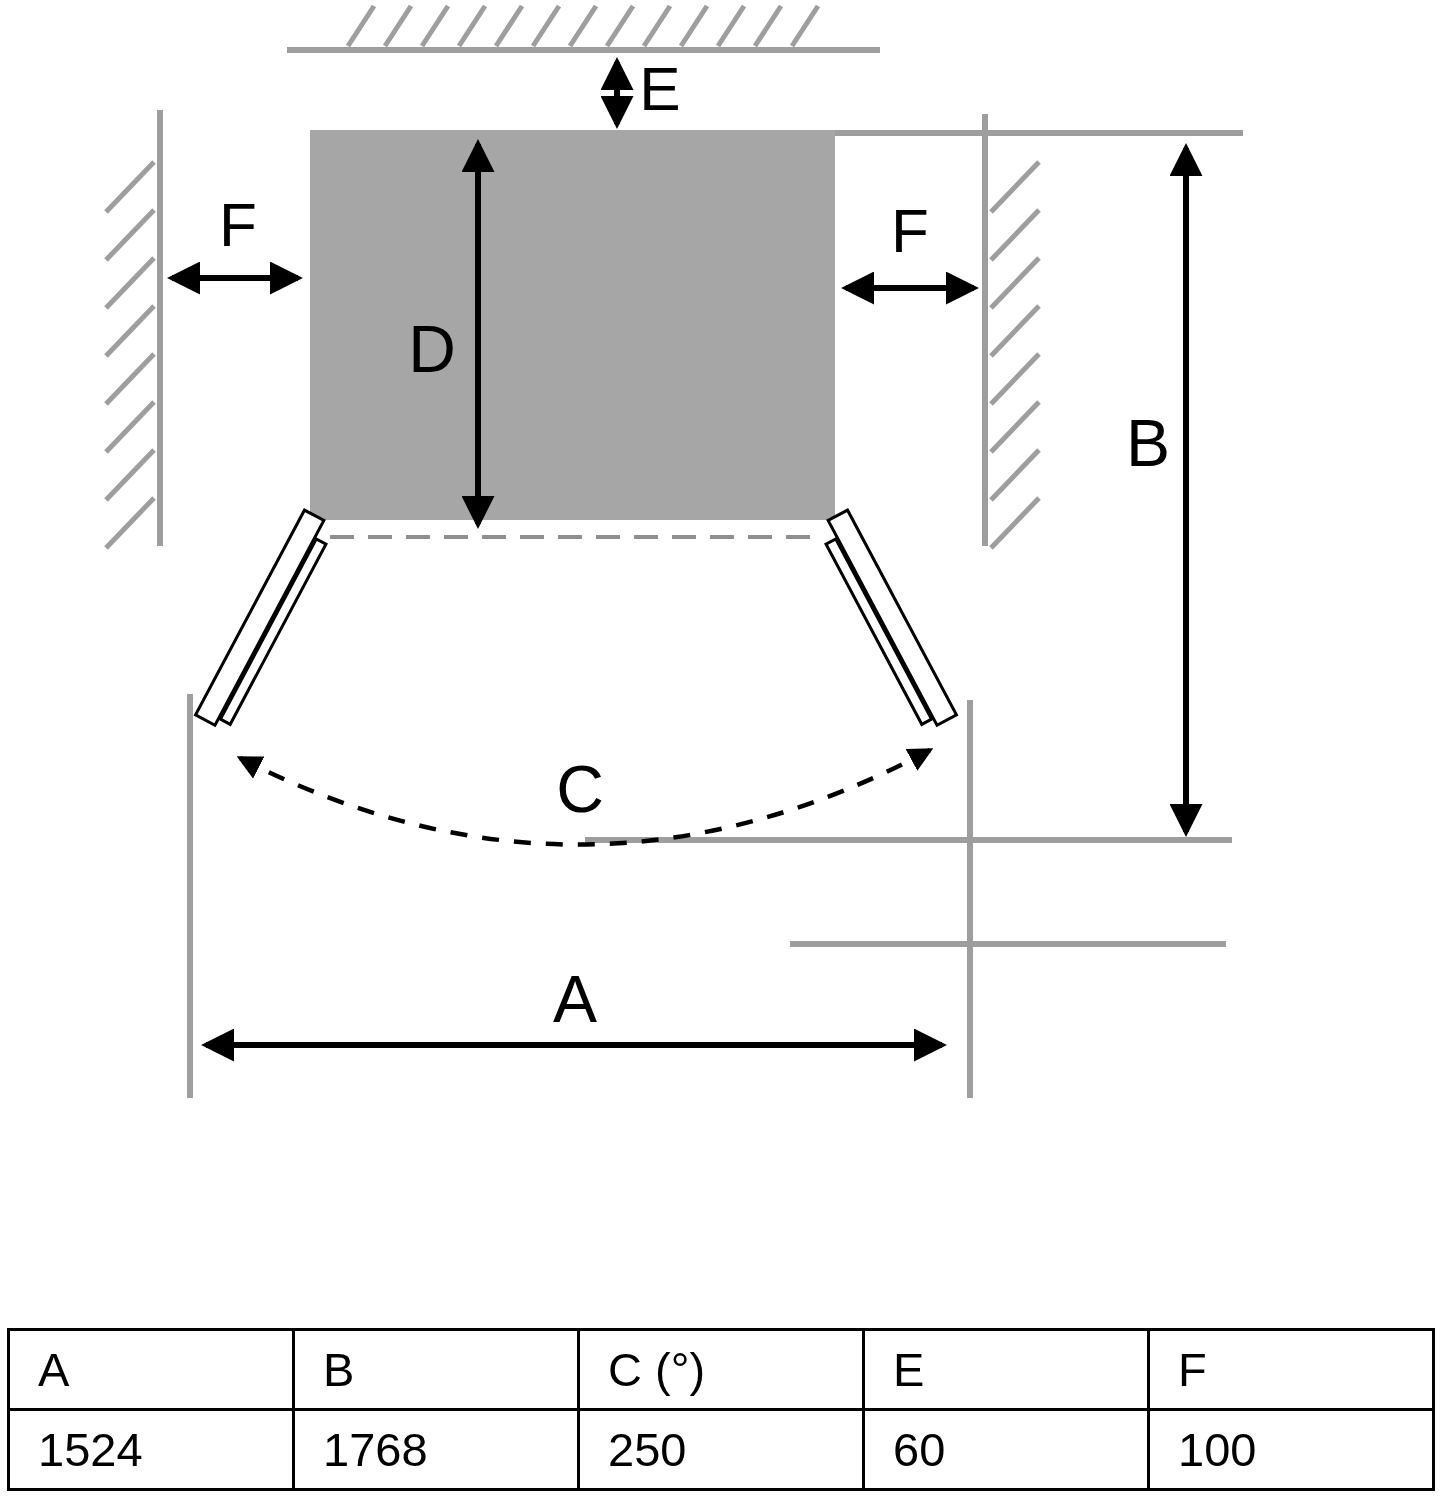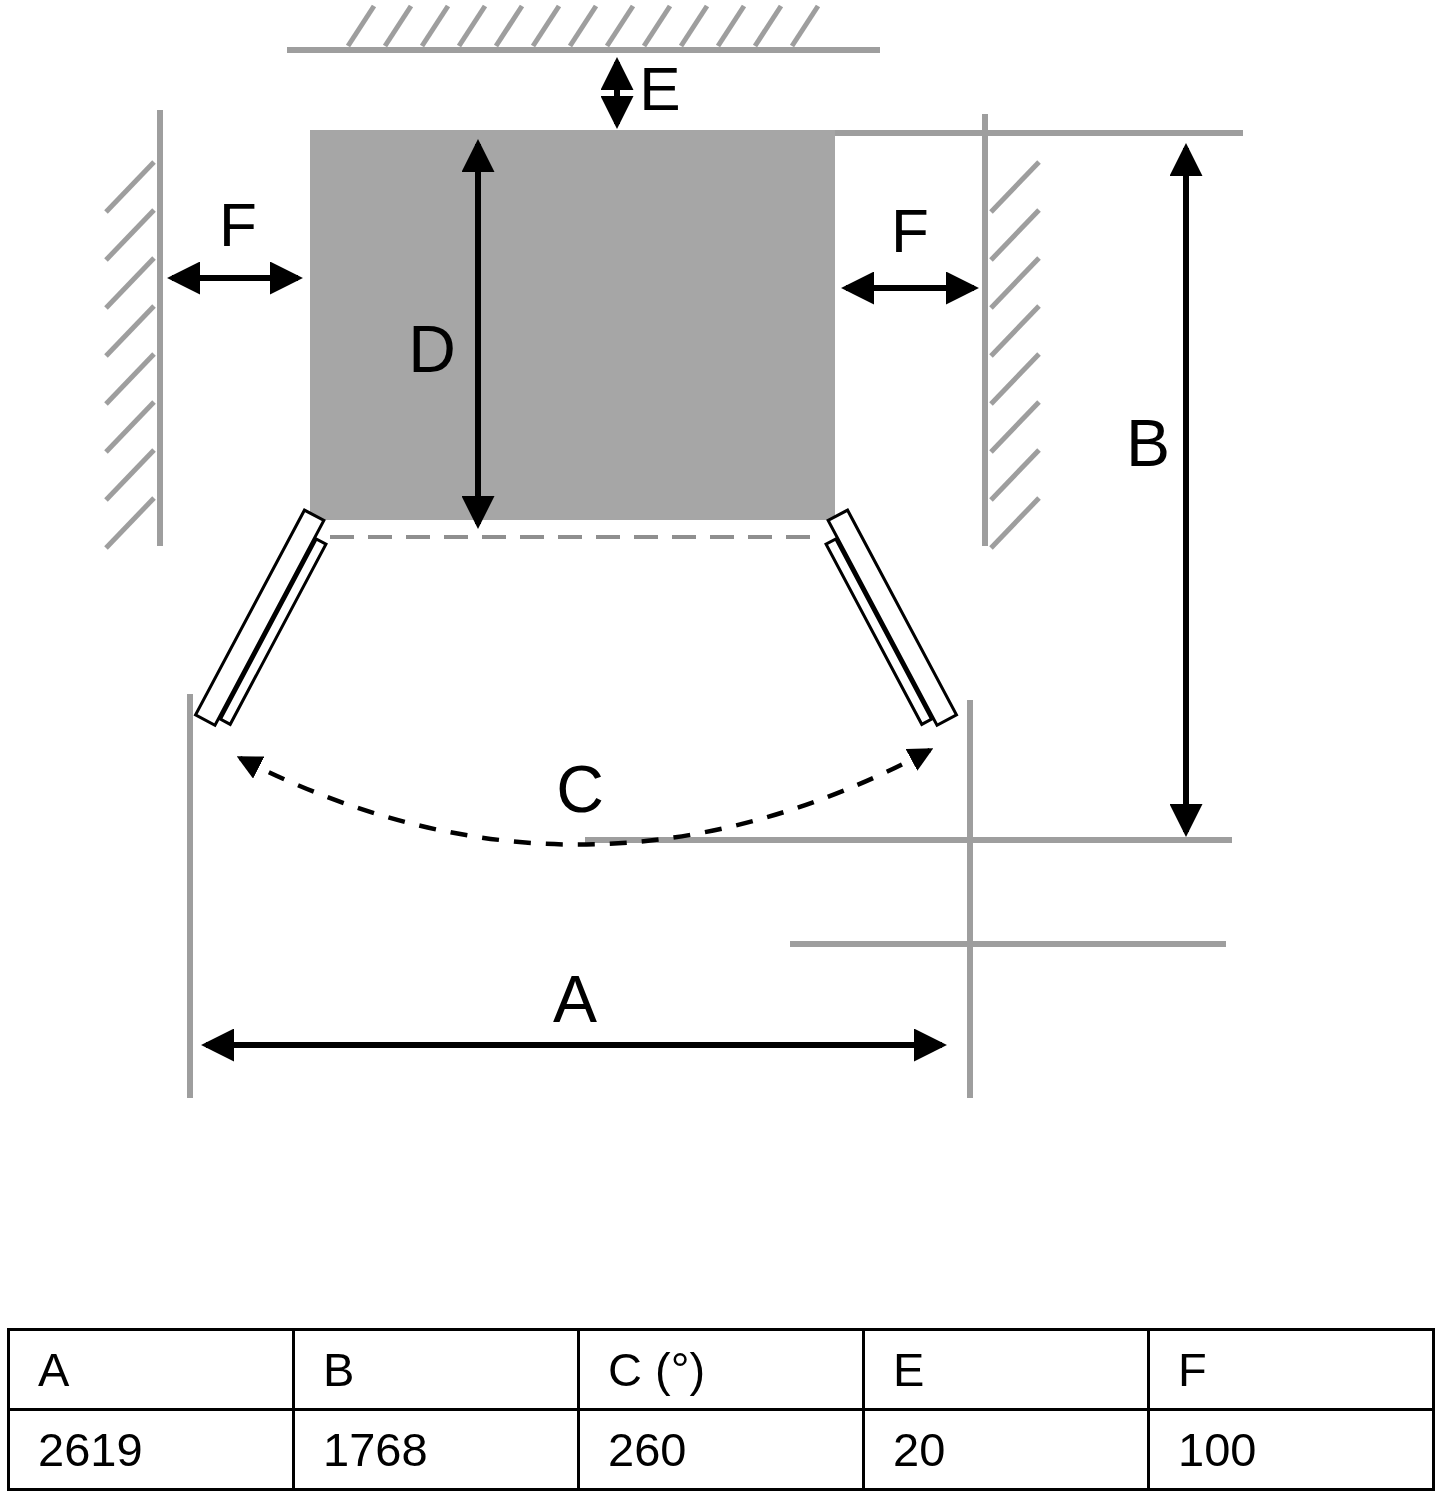--- a/index.html
+++ b/index.html
@@ -164,22 +164,22 @@
   <table class="dims">
     <tbody>
         <tr>
       <td>A</td>
       <td>B</td>
       <td>C (°)</td>
       <td>E</td>
       <td>F</td>
     </tr>
     <tr>
-      <td>2619</td>
+      <td>1524</td>
       <td>1768</td>
-      <td>260</td>
-      <td>20</td>
+      <td>250</td>
+      <td>60</td>
       <td>100</td>
     </tr>
   </tbody>
     </table>
 
 </div>
 
 </body></html>

